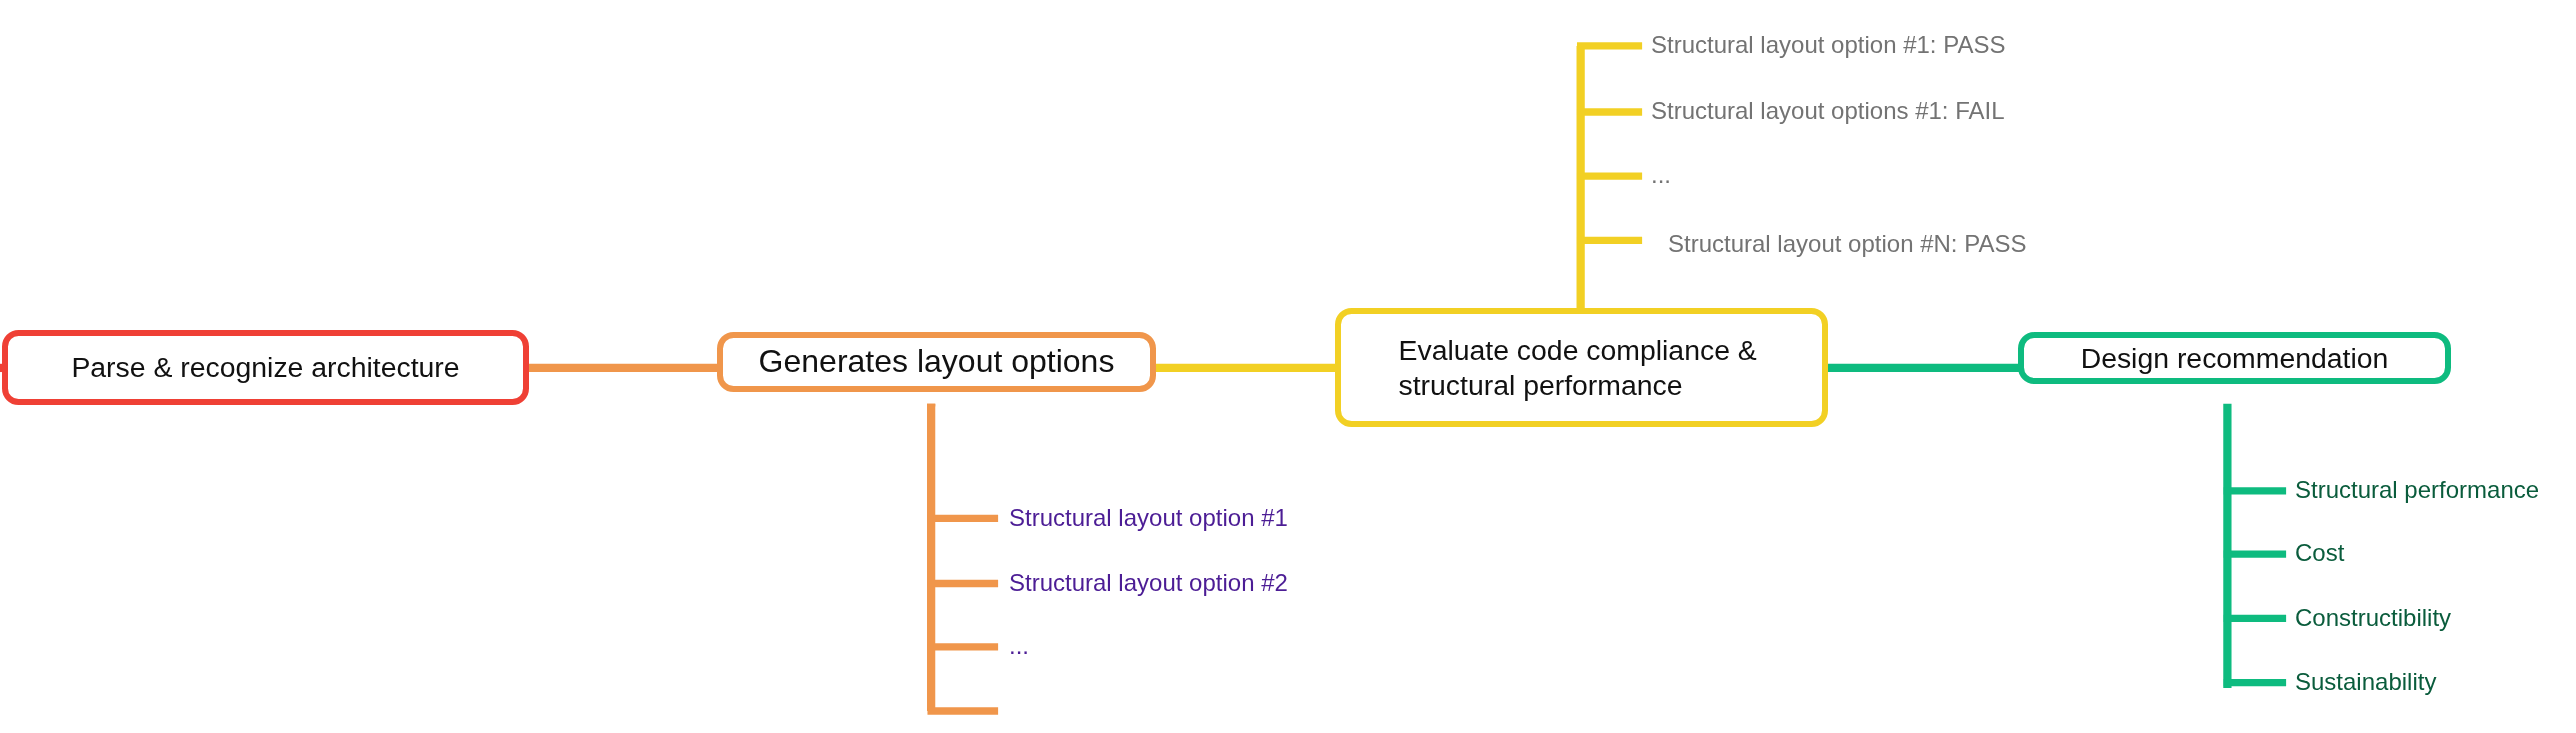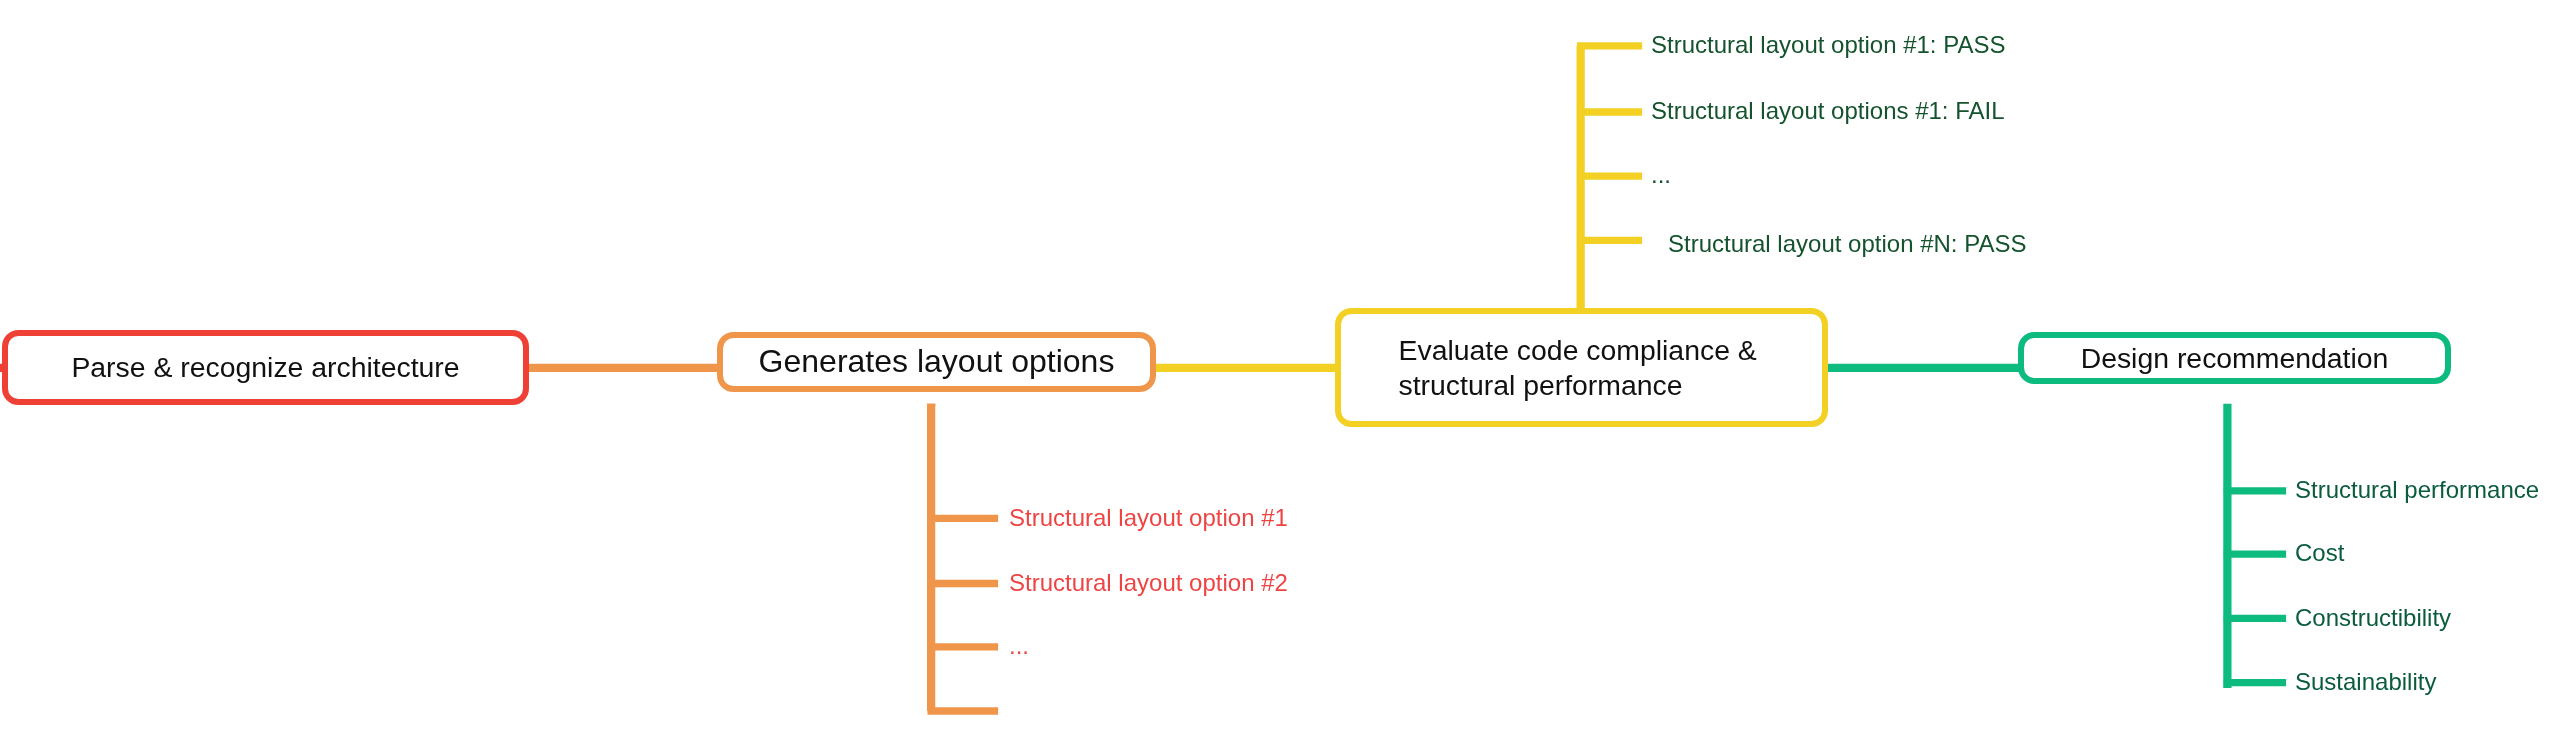--- a/index.html
+++ b/index.html
@@ -85,22 +85,22 @@
     border-width: 6.4px;
     border-color: #0ebb7f;
     font-size: 28.4px;
   }
   .leaf {
     position: absolute;
     font-size: 24px;
     white-space: nowrap;
     z-index: 3;
   }
-  .leaf-orange { color: #ef4444; }
-  .leaf-yellow { color: #14532d; }
+  .leaf-orange { color: #4c1d95; }
+  .leaf-yellow { color: #737373; }
   .leaf-green  { color: #0a5c3c; }
 </style>
 </head>
 <body>
 
 <div id="canvas">
 
   <svg class="wires" viewBox="0 0 2808 800" xmlns="http://www.w3.org/2000/svg">
 
     <line x1="0" y1="401" x2="8" y2="401" stroke="#ef4035" stroke-width="9"></line>

